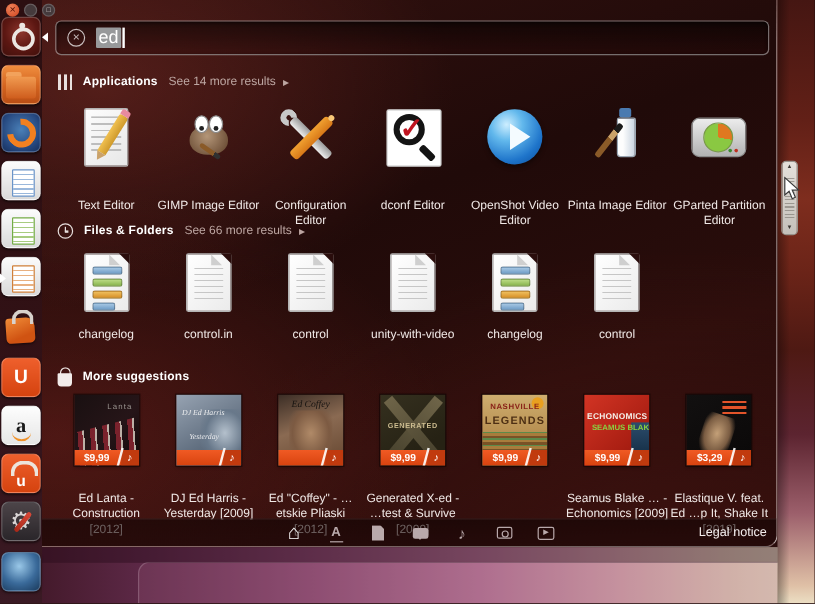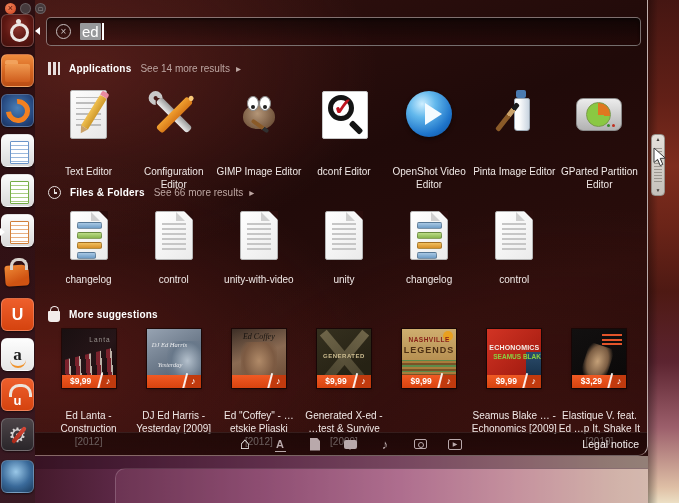--- a/index.html
+++ b/index.html
@@ -358,33 +358,33 @@
     <div class="row row-apps">
       <div class="cell">
         <div class="ai">
             <div class="te-page"></div>
             <div class="te-pencil"></div>
           </div>
         <div class="cap">Text Editor</div>
       </div>
       <div class="cell">
         <div class="ai">
-            <div class="cf-b"></div>
-            <div class="cf-a"></div>
-          </div>
-        <div class="cap">Configuration Editor</div>
-      </div>
-      <div class="cell">
-        <div class="ai">
             <div class="gm-head"></div>
             <div class="gm-eye l"></div>
             <div class="gm-eye r"></div>
             <div class="gm-brush"></div>
           </div>
         <div class="cap">GIMP Image Editor</div>
+      </div>
+      <div class="cell">
+        <div class="ai">
+            <div class="cf-b"></div>
+            <div class="cf-a"></div>
+          </div>
+        <div class="cap">Configuration Editor</div>
       </div>
       <div class="cell">
         <div class="ai">
             <div class="dc-sq"></div>
             <div class="dc-ring"></div>
             <span class="dc-check">✓</span>
             <div class="dc-handle"></div>
           </div>
         <div class="cap">dconf Editor</div>
       </div>
@@ -431,33 +431,33 @@
               <div class="b3"></div>
               <div class="b4"></div>
             </div>
           </div>
         <div class="cap cap-file">changelog</div>
       </div>
       <div class="cell">
         <div class="doc">
             <div class="doc-lines"></div>
           </div>
-        <div class="cap cap-file">control</div>
+        <div class="cap cap-file">control.in</div>
       </div>
       <div class="cell">
         <div class="doc">
             <div class="doc-lines"></div>
           </div>
-        <div class="cap cap-file">unity-with-video</div>
+        <div class="cap cap-file">control</div>
       </div>
       <div class="cell">
         <div class="doc">
             <div class="doc-lines"></div>
           </div>
-        <div class="cap cap-file">unity</div>
+        <div class="cap cap-file">unity-with-video</div>
       </div>
       <div class="cell">
         <div class="doc">
             <div class="clb">
               <div class="b1"></div>
               <div class="b2"></div>
               <div class="b3"></div>
               <div class="b4"></div>
             </div>
           </div>

